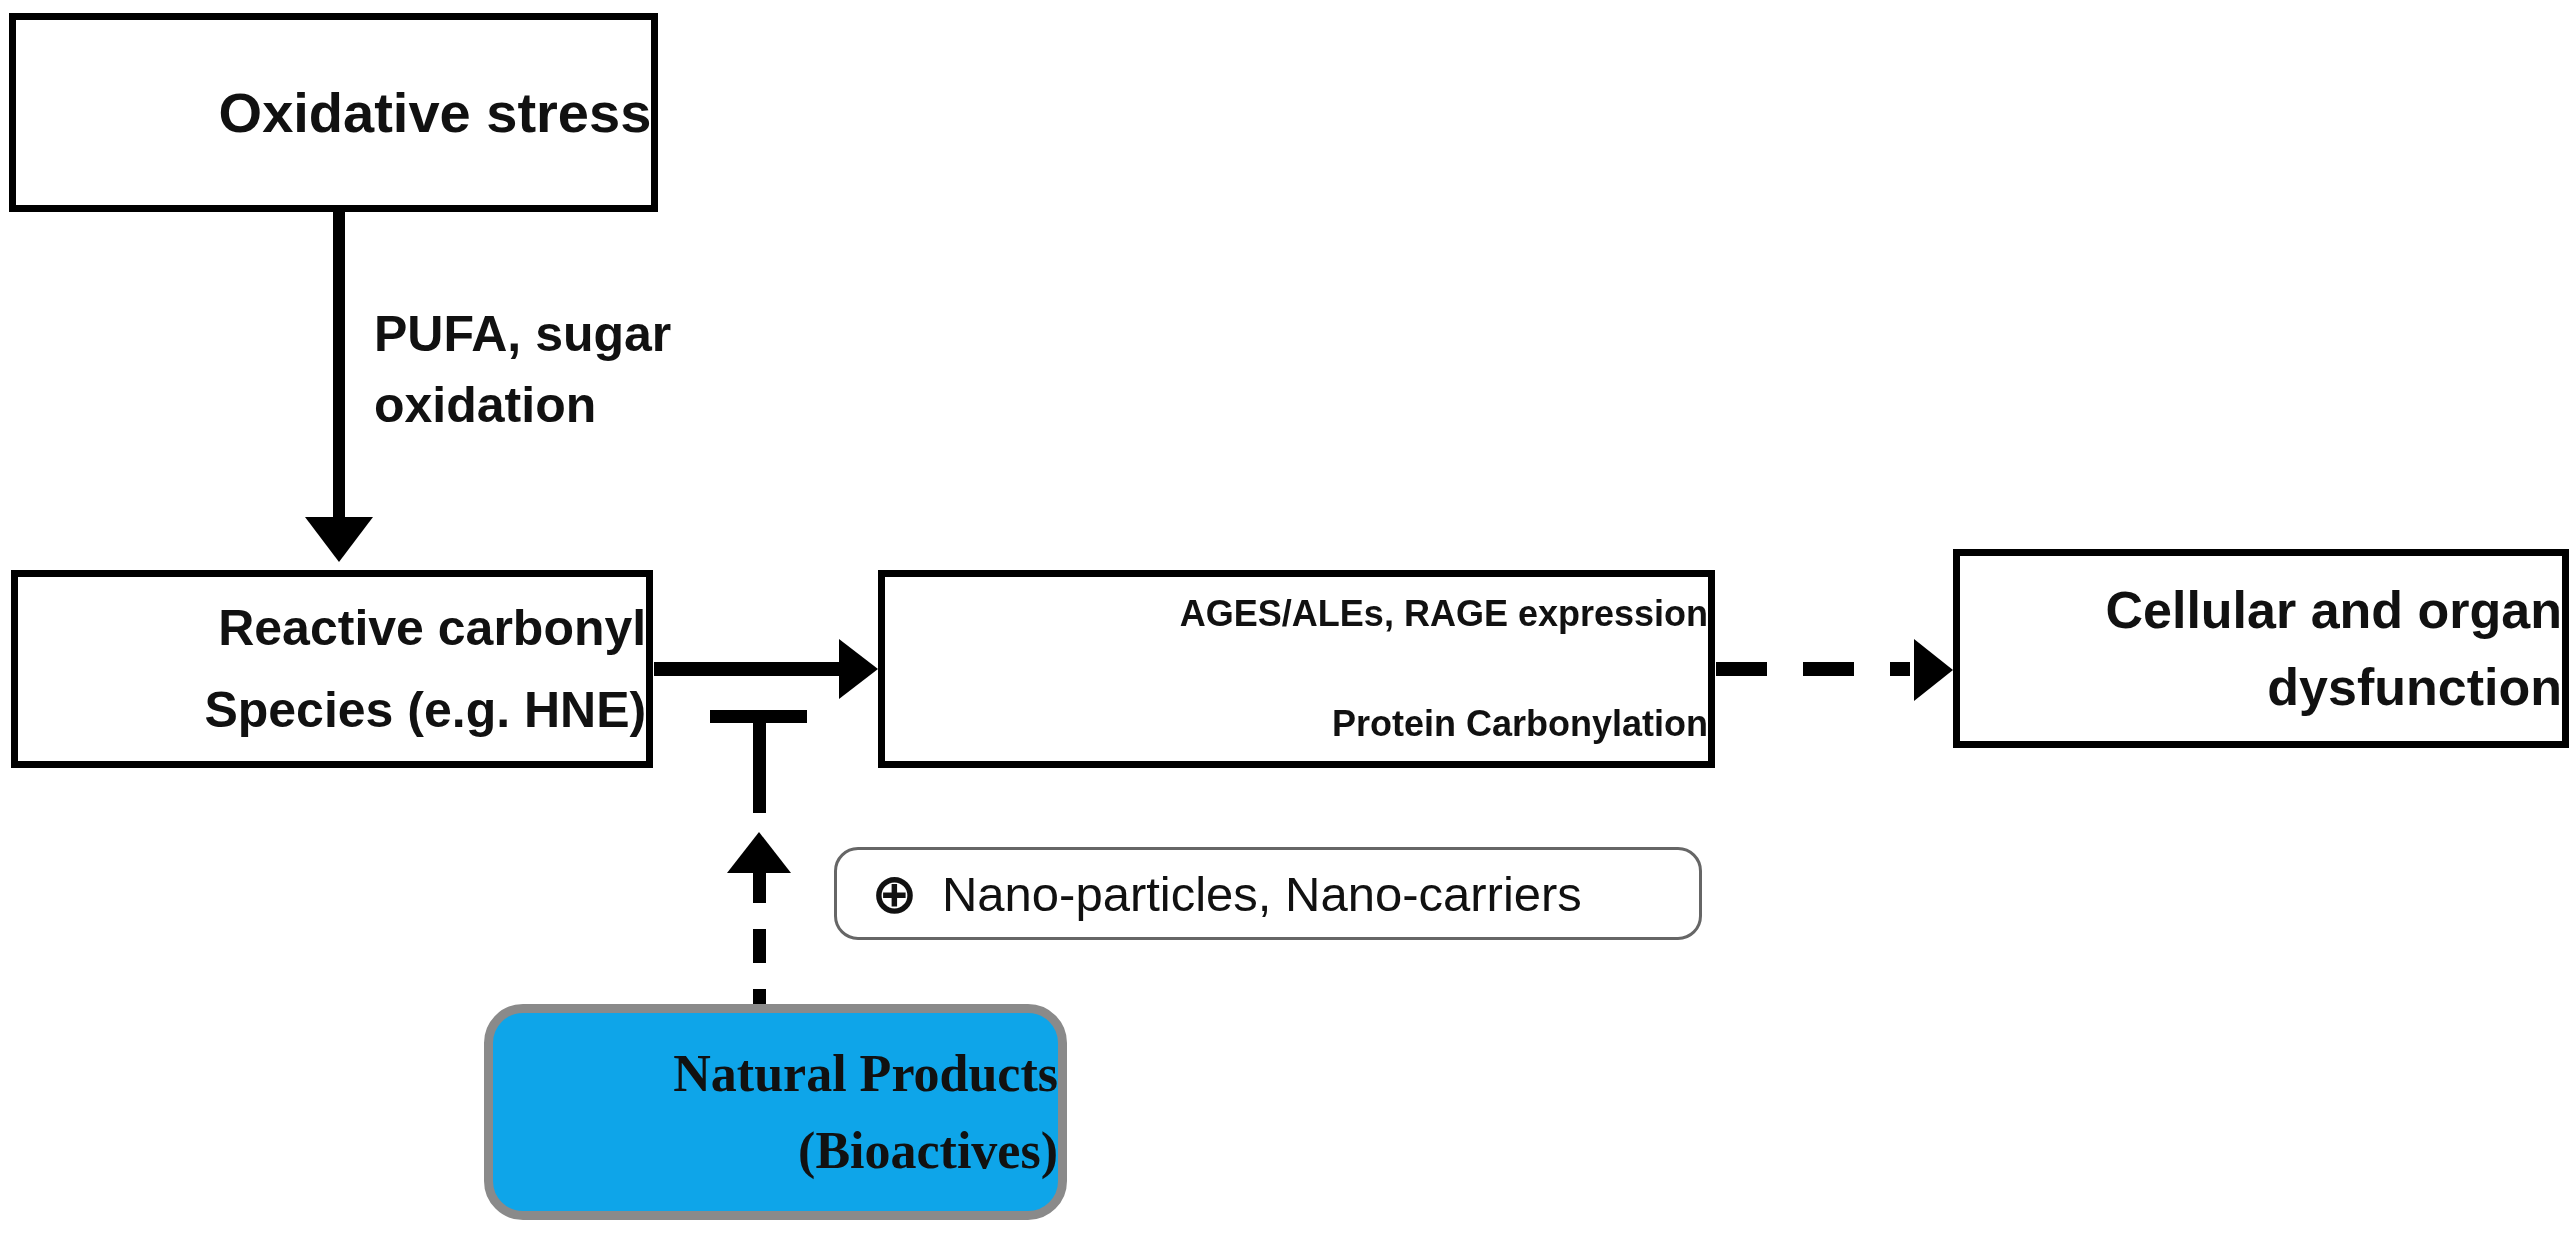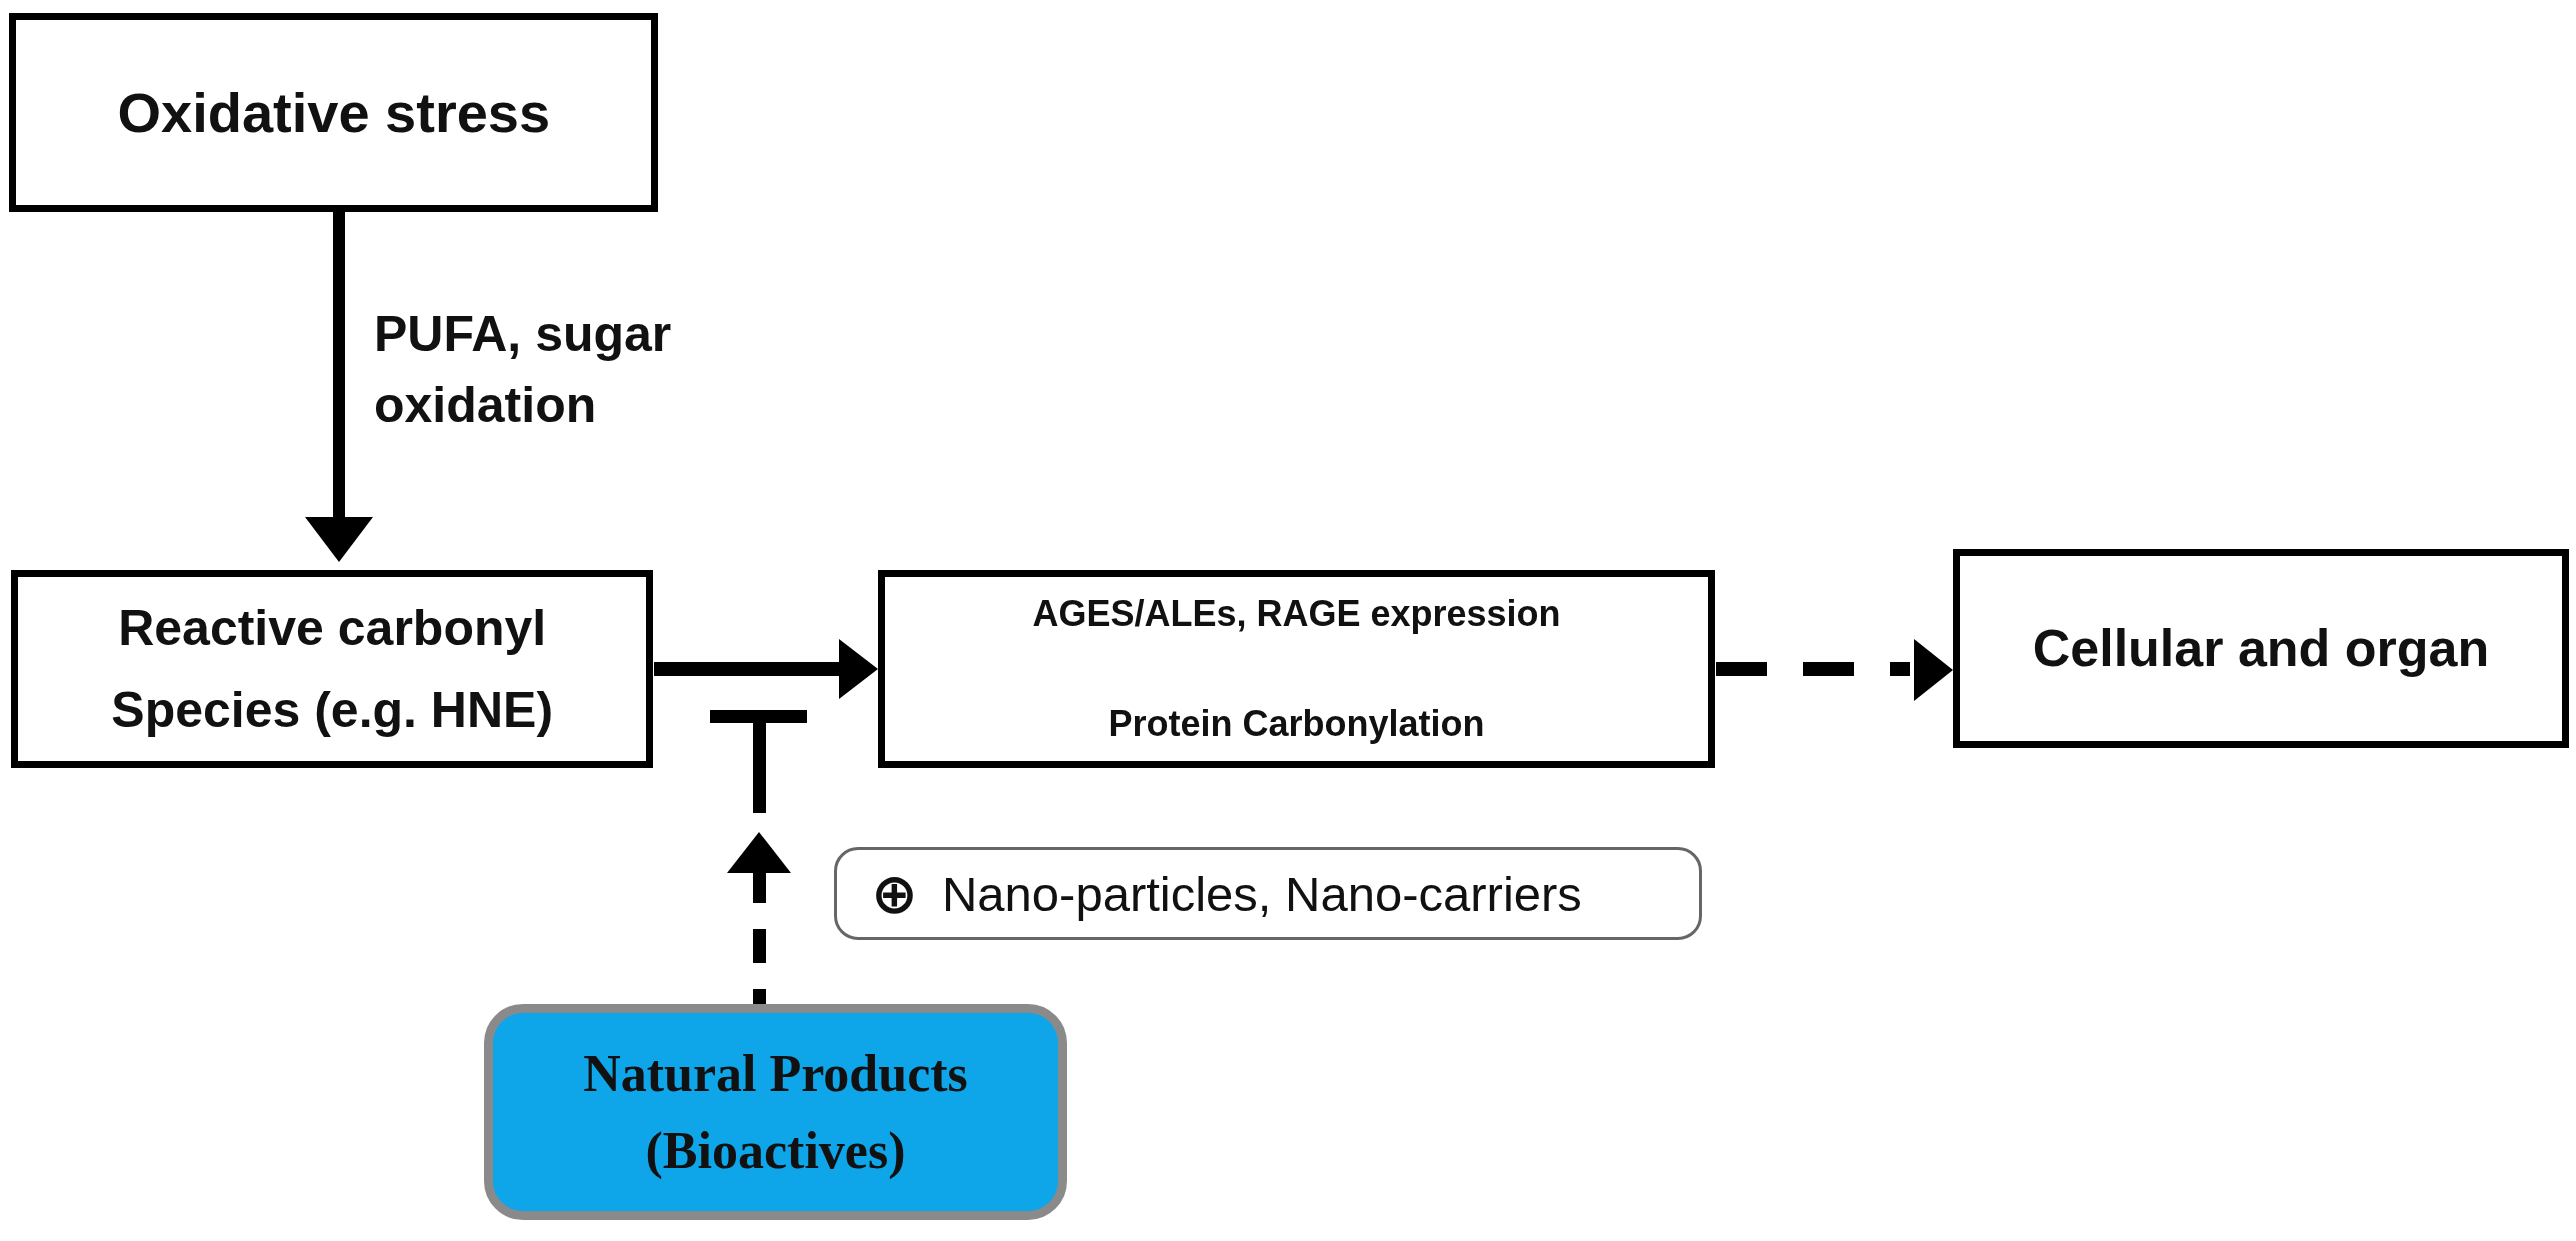--- a/index.html
+++ b/index.html
@@ -16,21 +16,21 @@
     font-family: "Liberation Sans", "DejaVu Sans", sans-serif;
     font-weight: 700;
     color: #111111;
   }
   .node {
     position: absolute;
     background: #ffffff;
     border: 7.5px solid #000000;
     display: flex;
     flex-direction: column;
-    align-items: center;
+    align-items: flex-end;
     justify-content: center;
     text-align: center;
   }
   .node span { display: block; }
 
   
   .box-oxidative { left: 9.3px; top: 13px; width: 635px; height: 185px; font-size: 56px; }
 
   
   .box-rcs { left: 11.2px; top: 570px; width: 628px; height: 184px; font-size: 50px; line-height: 73px; gap: 9px; }
@@ -147,20 +147,21 @@
   <div class="node box-ages">
     <span>AGES/ALEs, RAGE expression</span>
     <span>Protein Carbonylation</span>
   </div>
 
   <div class="h-dashed"></div>
   <div class="head-right-dashed"></div>
 
   <div class="node box-cellular">
     <span>Cellular and organ</span>
+    <span>dysfunction</span>
   </div>
 
   <div class="nano-label">
     <span class="plus">⊕</span>
     <span class="txt">Nano-particles, Nano-carriers</span>
   </div>
 
   <div class="node box-natural">
     <span>Natural Products</span>
     <span>(Bioactives)</span>

